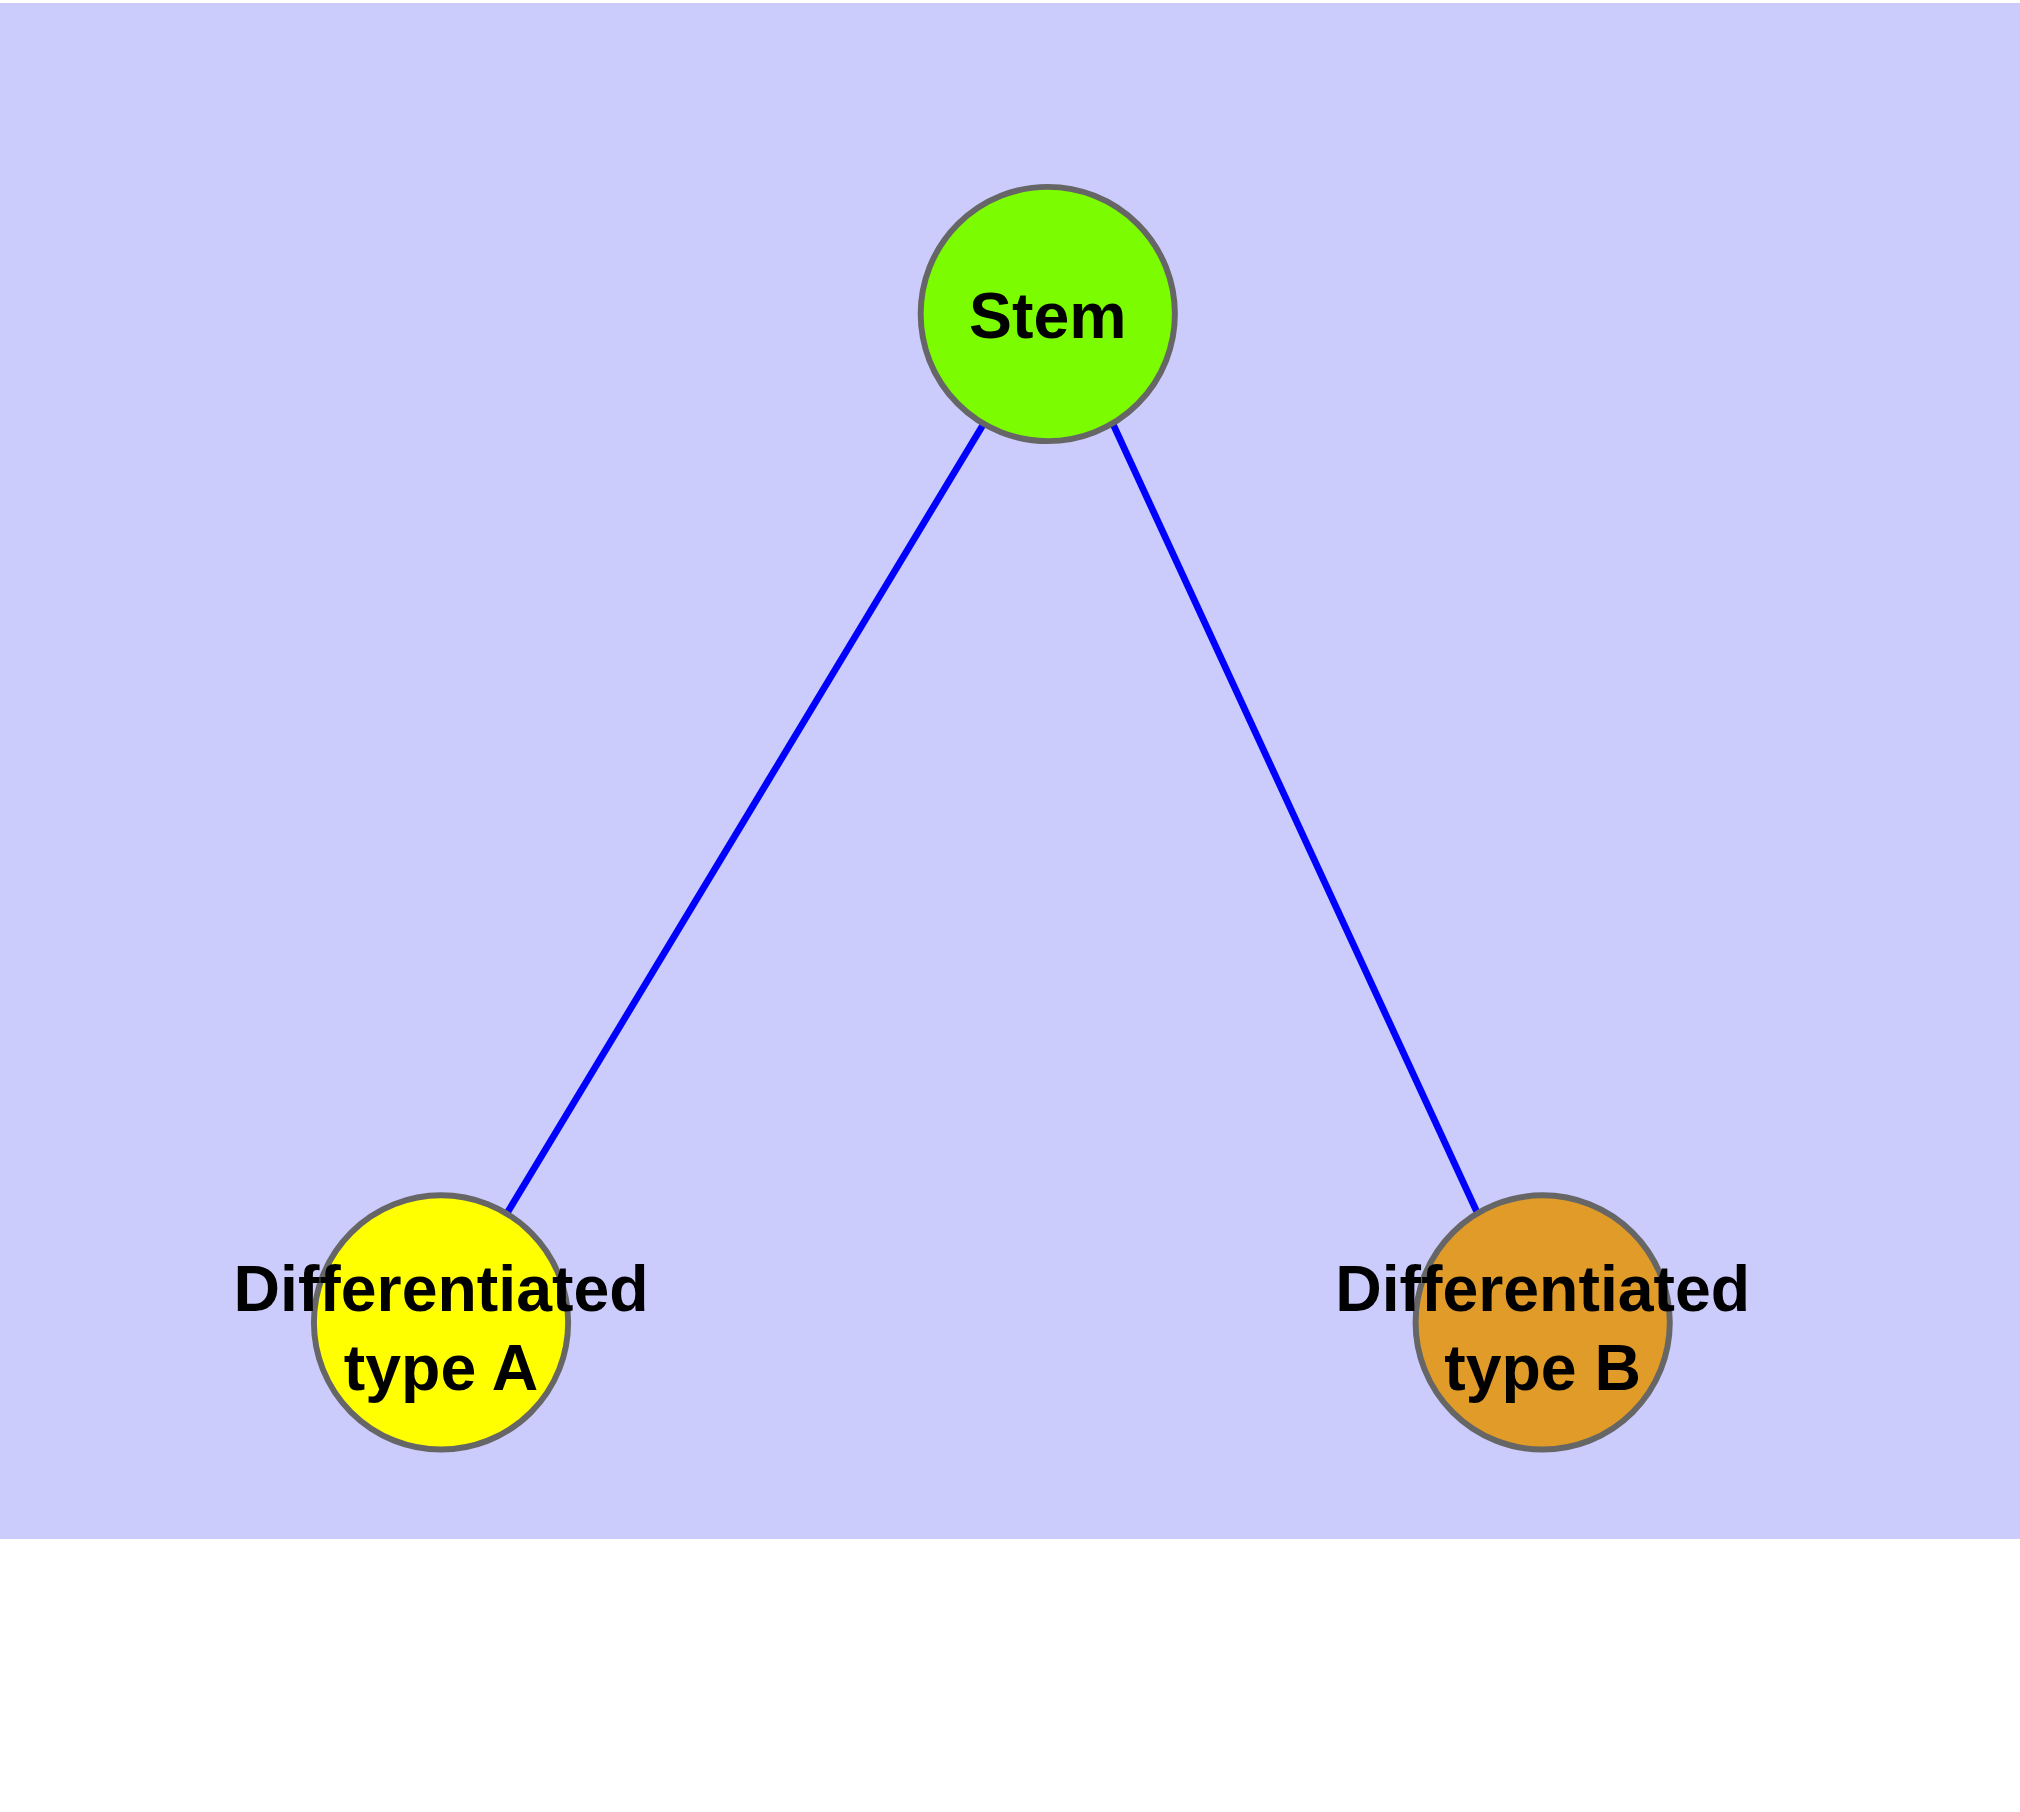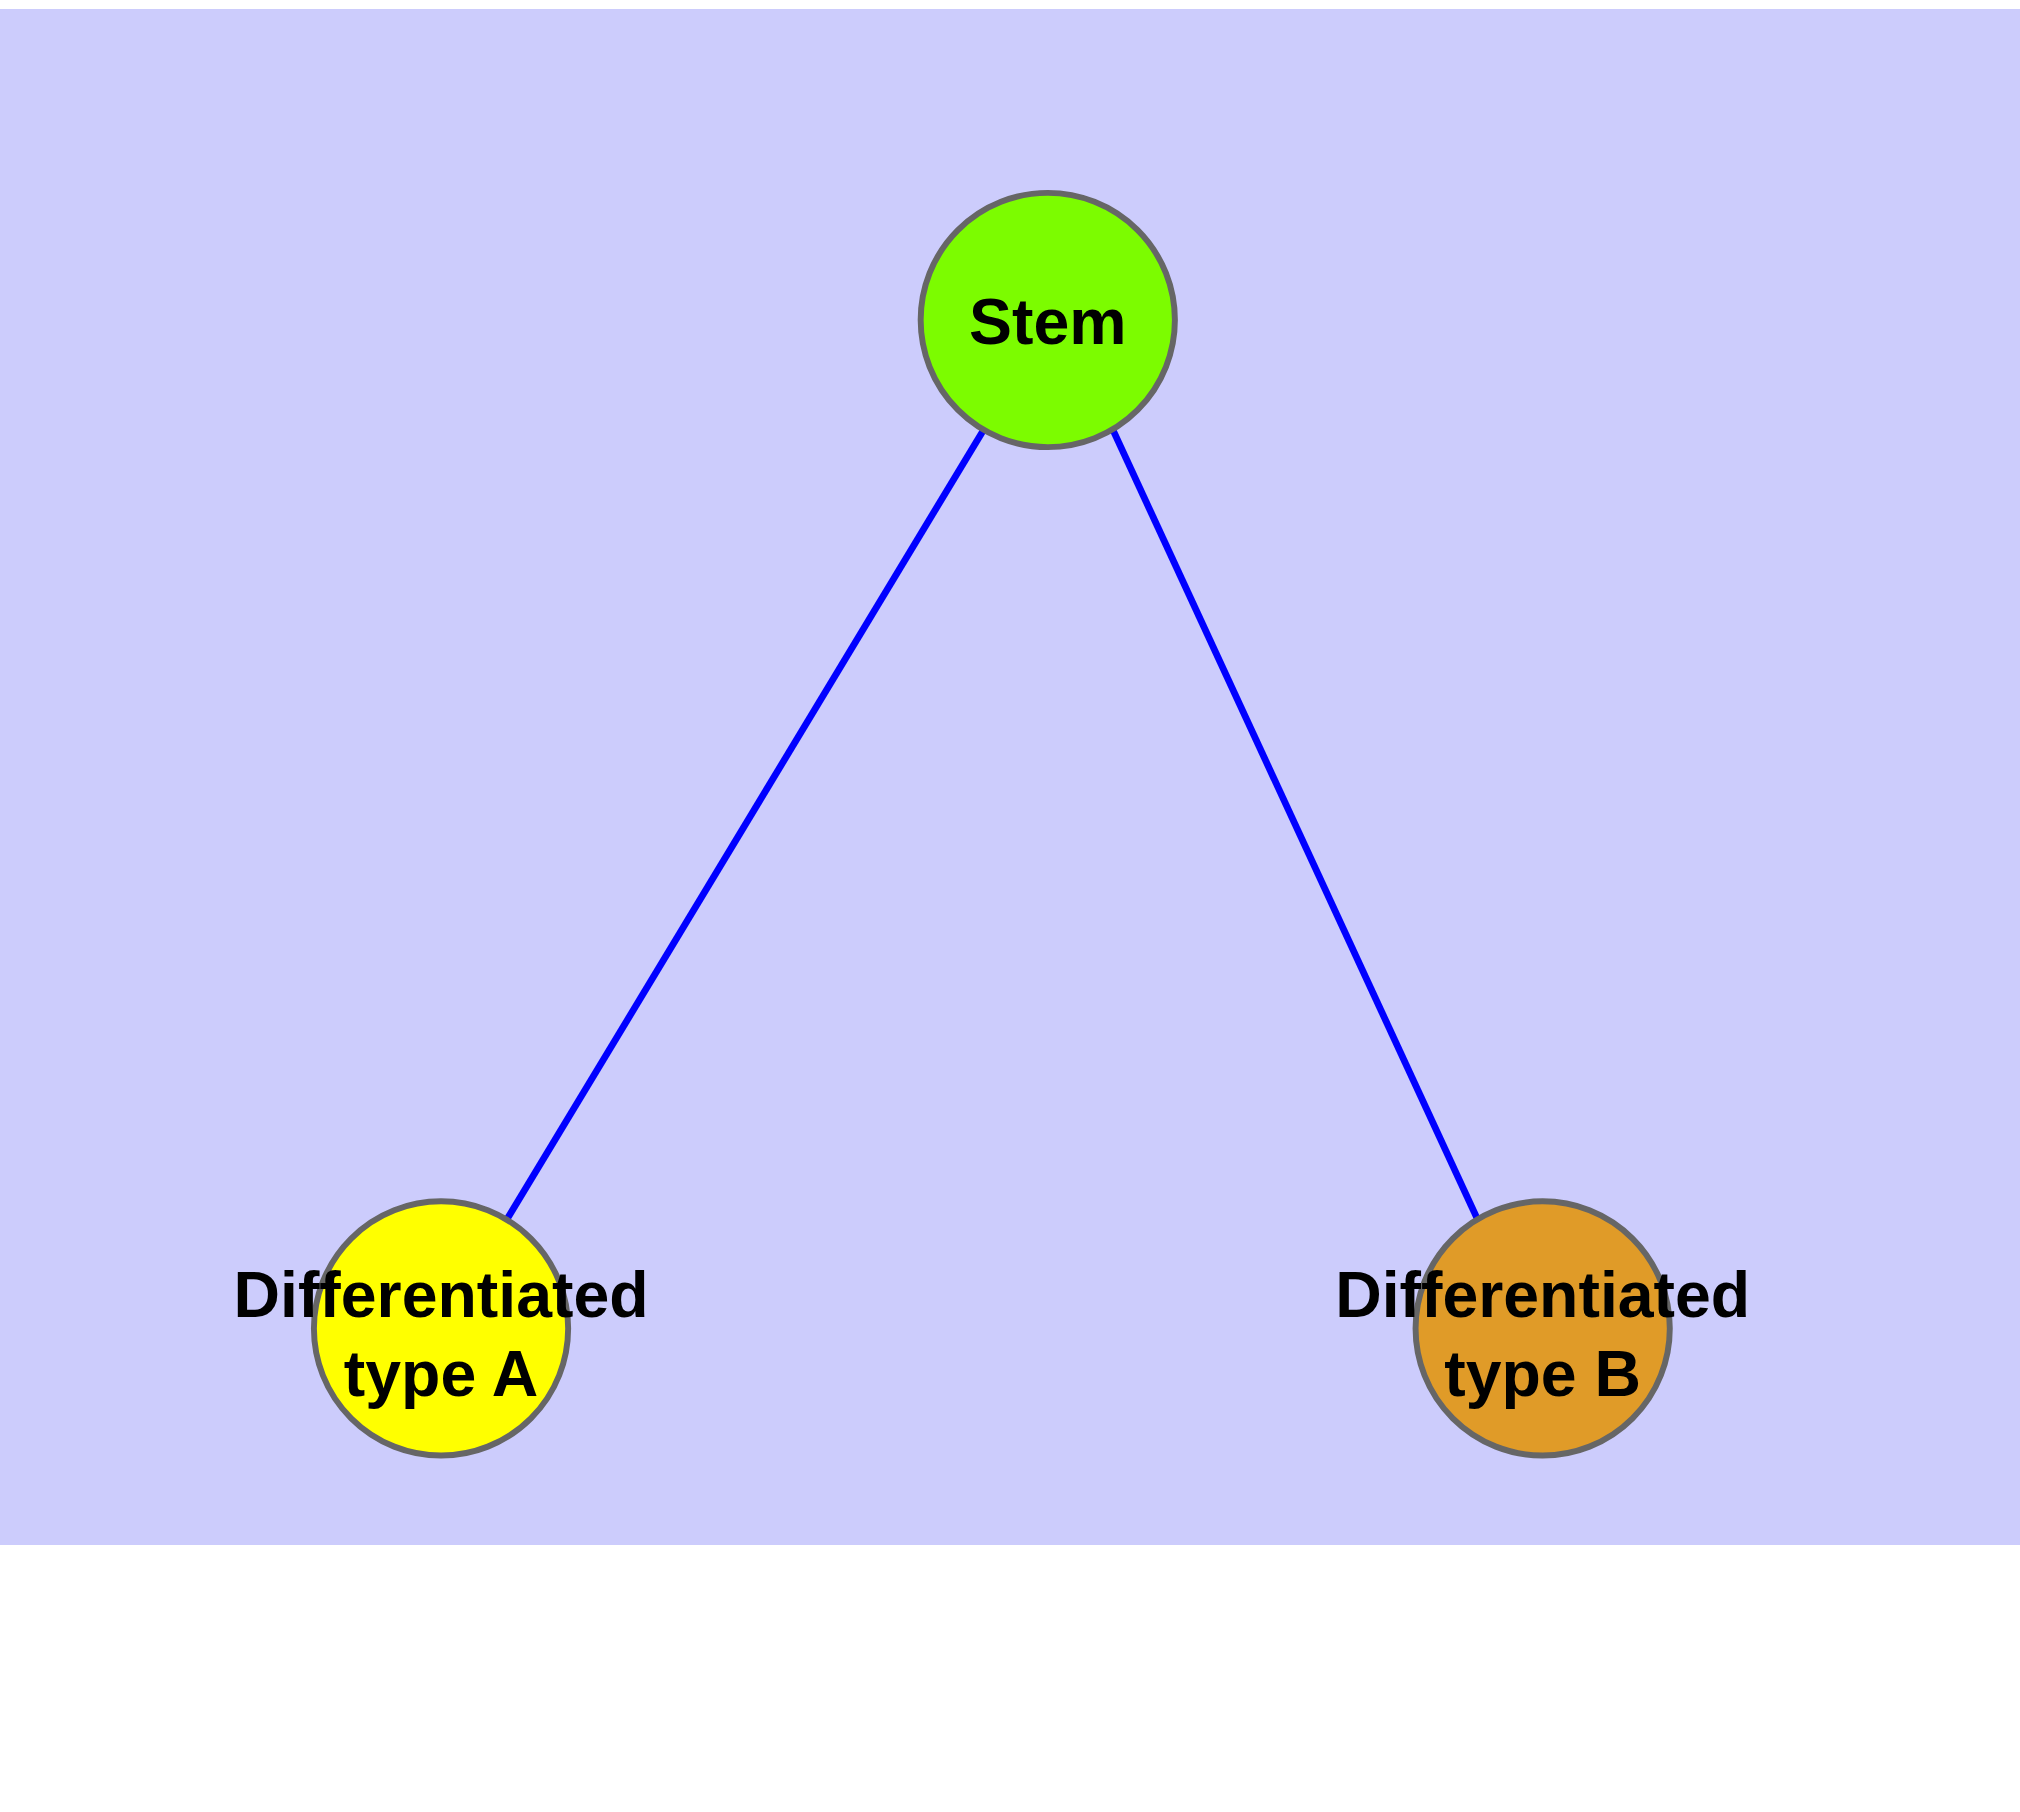--- a/index.html
+++ b/index.html
@@ -16,21 +16,21 @@
   }
   #canvas {
     position: relative;
     width: 2021px;
     height: 1812px;
     background: #ffffff;
   }
   #plot-area {
     position: absolute;
     left: 0;
-    top: 9px;
+    top: 3px;
     width: 2021px;
     height: 1536px;
     background: #ccccfc;
     overflow: hidden;
   }
   #graph-svg {
     position: absolute;
     left: 0;
     top: 0;
     width: 2021px;

